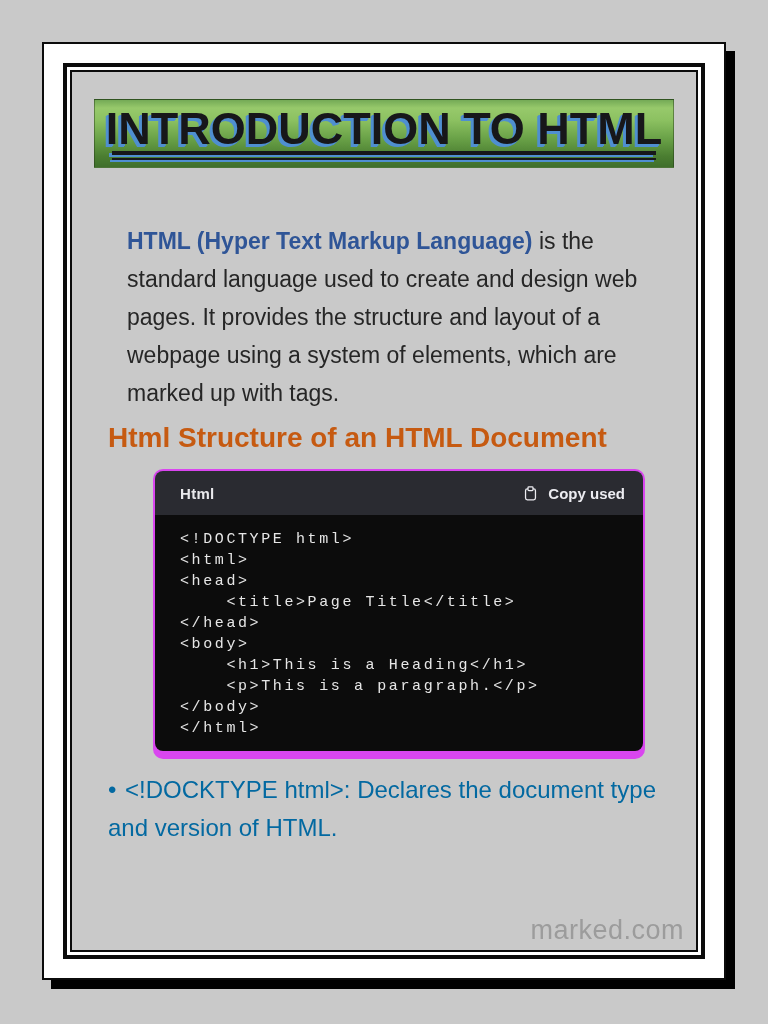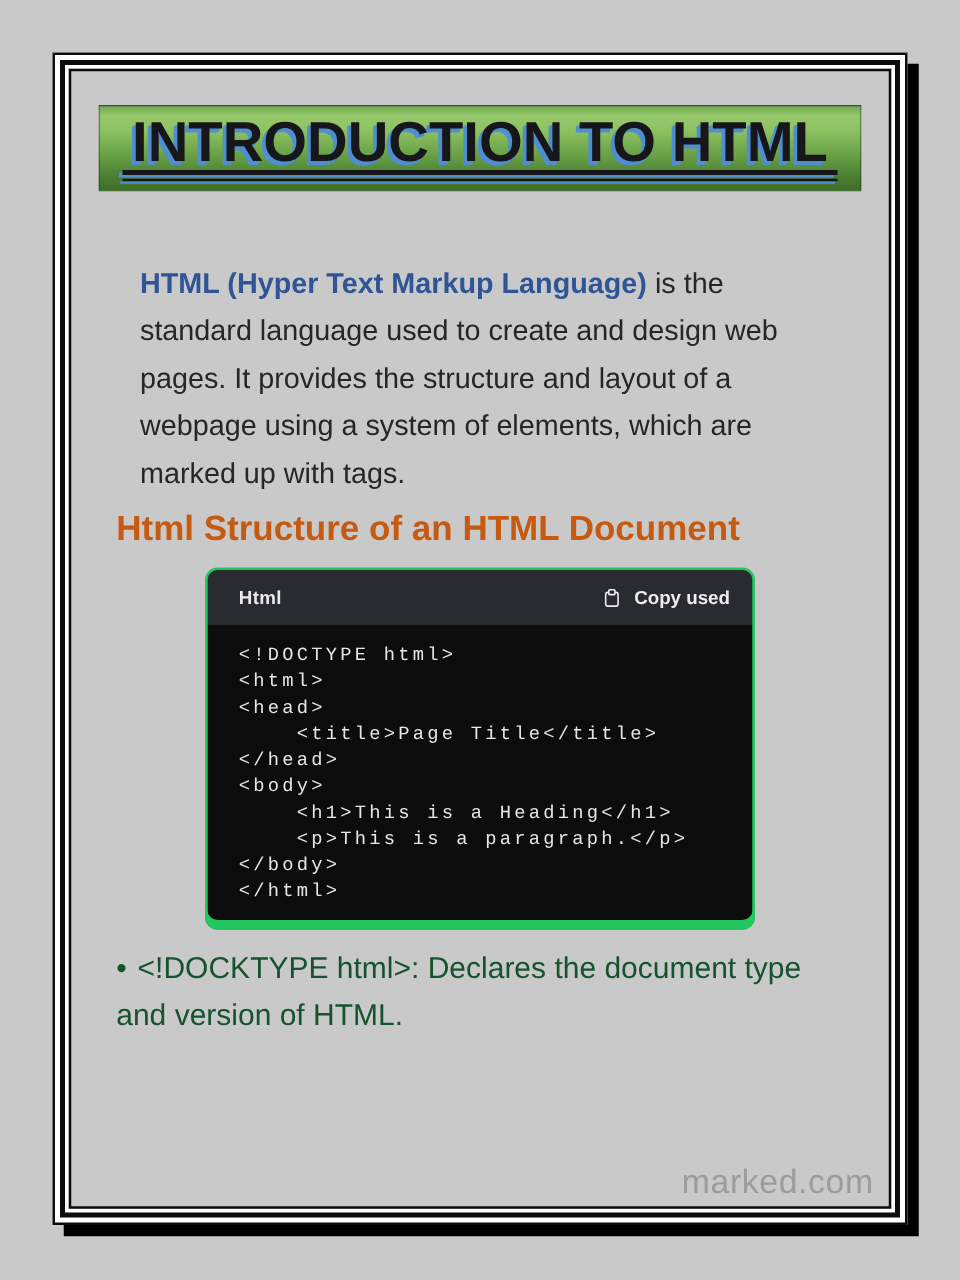--- a/index.html
+++ b/index.html
@@ -11,21 +11,21 @@
     overflow: hidden;
   }
 
   
   .frame {
     position: absolute;
     left: 42px; top: 42px;
     width: 684px; height: 938px;
     background: #ffffff;
     border: 2px solid #0b0b0b;
-    padding: 4px;
+    padding: 19px;
     box-shadow: 9px 9px 0 0 #000000;
   }
   .frame-mid {
     width: 100%; height: 100%;
     border: 4px solid #0b0b0b;
     padding: 3px;
     background: #ffffff;
   }
   .frame-inner {
     width: 100%; height: 100%;
@@ -84,24 +84,24 @@
   .section-heading {
     margin: 8px 0 0 36px;
     font-size: 28px;
     line-height: 36px;
     font-weight: bold;
     color: #c65a11;
   }
 
   
   .codeblock {
-    margin: 13px 0 0 107px;
-    width: 440px;
+    margin: 13px 0 0 81px;
+    width: 492px;
     height: 290px;
-    background: #22c55e;
+    background: #d946ef;
     border-radius: 10px;
     padding: 2px 2px 8px;
   }
   .code-inner {
     border-radius: 8px;
     overflow: hidden;
     height: 100%;
   }
   .code-header {
     height: 44px;
@@ -142,21 +142,21 @@
     letter-spacing: 2.6px;
     padding: 14px 16px 12px 25px;
     white-space: pre;
   }
 
   
   .bullet {
     margin: 12px 28px 0 36px;
     font-size: 24px;
     line-height: 38px;
-    color: #14532d;
+    color: #0369a1;
     white-space: pre-line;
   }
   .bullet .marker { margin-right: 2px; }
 
   
   .watermark {
     position: absolute;
     right: 12px;
     bottom: 4px;
     font-size: 27px;

